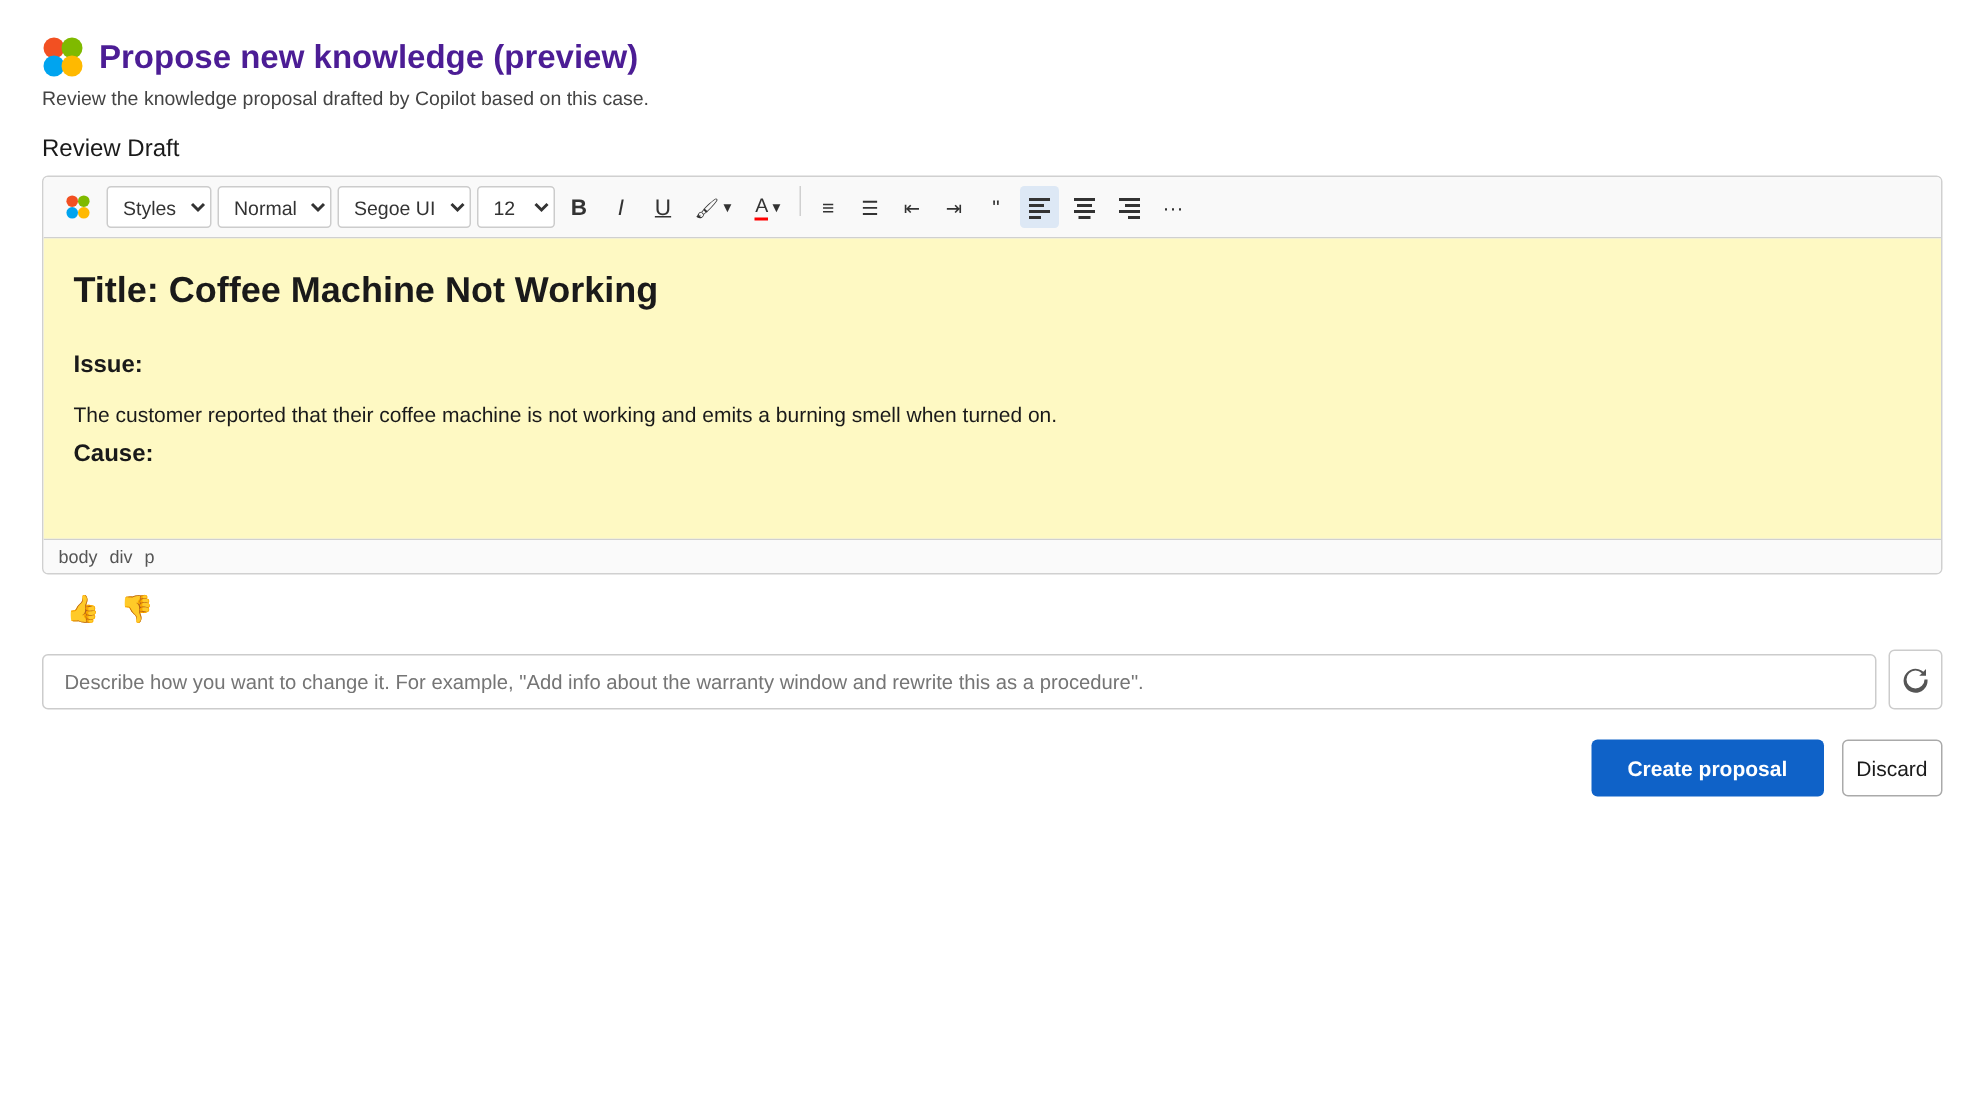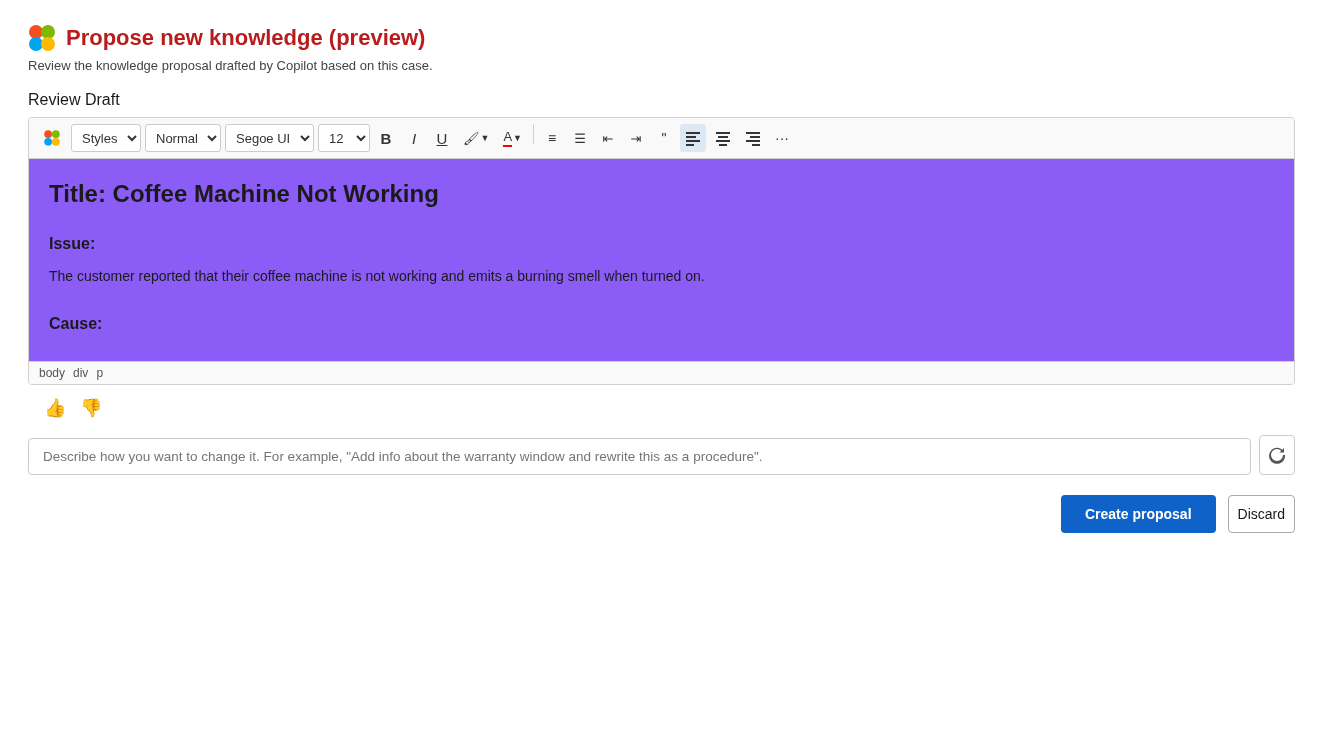--- a/index.html
+++ b/index.html
@@ -26,21 +26,21 @@
 
     .copilot-icon {
       width: 28px;
       height: 28px;
       flex-shrink: 0;
     }
 
     .page-title {
       font-size: 22px;
       font-weight: 600;
-      color: #b91c1c;
+      color: #4c1d95;
     }
 
     .subtitle {
       font-size: 13px;
       color: #444;
       margin-left: 0;
     }
 
     .review-draft-label {
       font-size: 16px;
@@ -119,40 +119,40 @@
 
     .bold-btn { font-weight: bold; font-size: 15px; }
     .italic-btn { font-style: italic; font-size: 15px; }
     .underline-btn { text-decoration: underline; font-size: 15px; }
 
     .editor-body {
       padding: 16px 20px;
       min-height: 200px;
       max-height: 220px;
       overflow-y: auto;
-      background: #8b5cf6;
+      background: #fef9c3;
       line-height: 1.6;
       position: relative;
     }
 
     .editor-body h1.doc-title {
       font-size: 24px;
       font-weight: 700;
       margin-bottom: 18px;
     }
 
     .editor-body .section-label {
       font-weight: 700;
       font-size: 16px;
       margin-bottom: 8px;
     }
 
     .editor-body .body-text {
       font-size: 14px;
-      margin-bottom: 24px;
+      margin-bottom: 3px;
       color: #1a1a1a;
     }
 
     .status-bar {
       border-top: 1px solid #d0d0d0;
       padding: 4px 10px;
       font-size: 12px;
       color: #555;
       background: #fafafa;
       display: flex;

